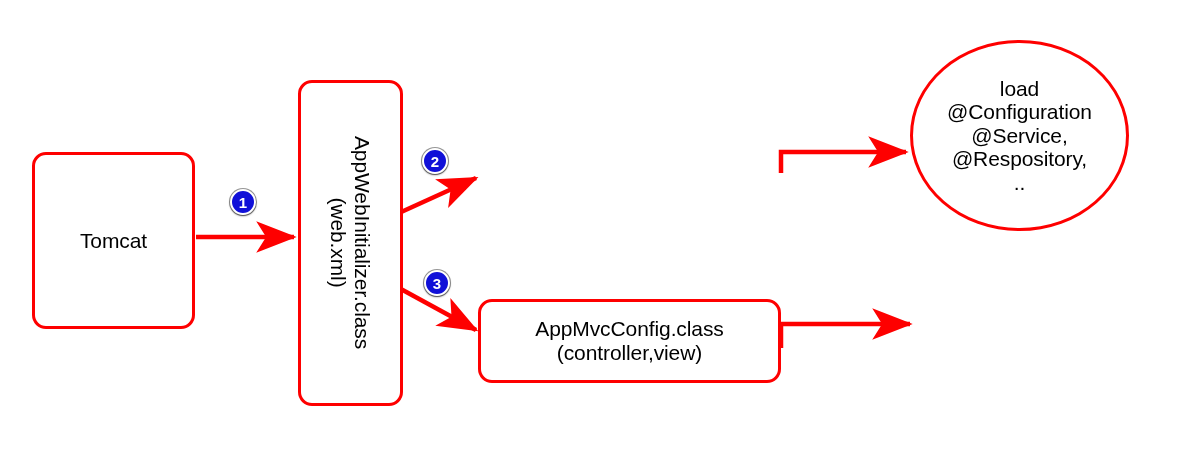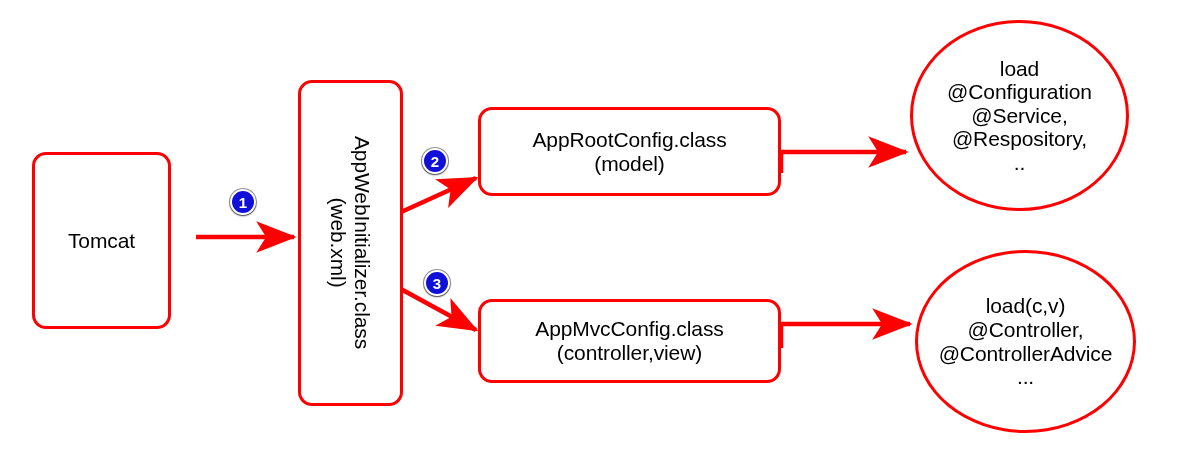--- a/index.html
+++ b/index.html
@@ -48,21 +48,21 @@
   }
 
   .node-label {
     line-height: 1.12;
     white-space: pre;
     letter-spacing: -0.1px;
   }
 
   
   #node-tomcat {
-    left: 32px; top: 152px; width: 139px; height: 177px;
+    left: 32px; top: 152px; width: 163px; height: 177px;
   }
   #node-tomcat .node-label { font-size: 21px; }
 
   #node-webinit {
     left: 298px; top: 80px; width: 105px; height: 326px;
   }
   #node-webinit .node-label {
     font-size: 21px;
     transform: rotate(90deg);
     transform-origin: center center;
@@ -72,21 +72,21 @@
     left: 478px; top: 107px; width: 303px; height: 89px;
   }
   #node-rootconfig .node-label { font-size: 21px; }
 
   #node-mvcconfig {
     left: 478px; top: 287px; width: 303px; height: 84px; margin-top: 12px;
   }
   #node-mvcconfig .node-label { font-size: 21px; }
 
   #node-rootload {
-    left: 910px; top: 20px; width: 219px; height: 191px;
+    left: 910px; top: 40px; width: 219px; height: 191px;
   }
   #node-rootload .node-label { font-size: 21px; }
 
   #node-mvcload {
     left: 915px; top: 250px; width: 221px; height: 183px;
   }
   #node-mvcload .node-label { font-size: 21px; }
 
   
   .badge {
@@ -135,44 +135,34 @@
 
   <div class="node rbox" id="node-tomcat">
     <span class="node-label">Tomcat</span>
   </div>
 
   <div class="node rbox" id="node-webinit">
     <span class="node-label">AppWebInitializer.class
 (web.xml)</span>
   </div>
 
-  <div class="node rbox" id="node-rootconfig">
-    <span class="node-label">AppRootConfig.class
-(model)</span>
-  </div>
 
   <div class="node rbox" id="node-mvcconfig">
     <span class="node-label">AppMvcConfig.class
 (controller,view)</span>
   </div>
 
   <div class="node oval" id="node-rootload">
     <span class="node-label">load
 @Configuration
 @Service,
 @Respository,
 ..</span>
   </div>
 
-  <div class="node oval" id="node-mvcload">
-    <span class="node-label">load(c,v)
-@Controller,
-@ControllerAdvice
-...</span>
-  </div>
 
   <div class="badge" id="badge-1">
     <span>1</span>
   </div>
   <div class="badge" id="badge-2">
     <span>2</span>
   </div>
   <div class="badge" id="badge-3">
     <span>3</span>
   </div>

